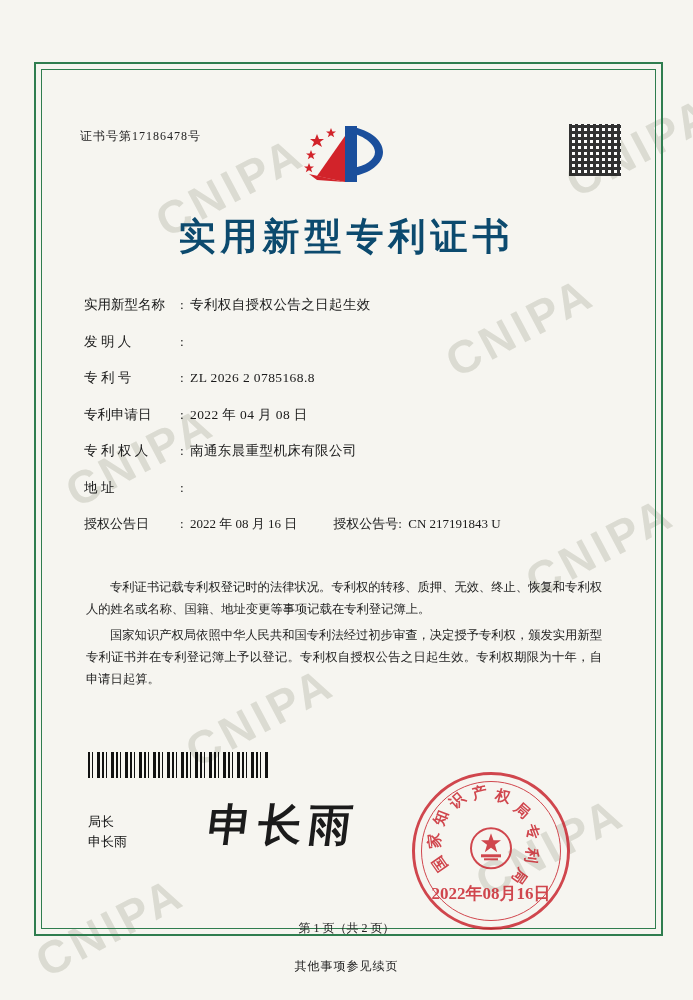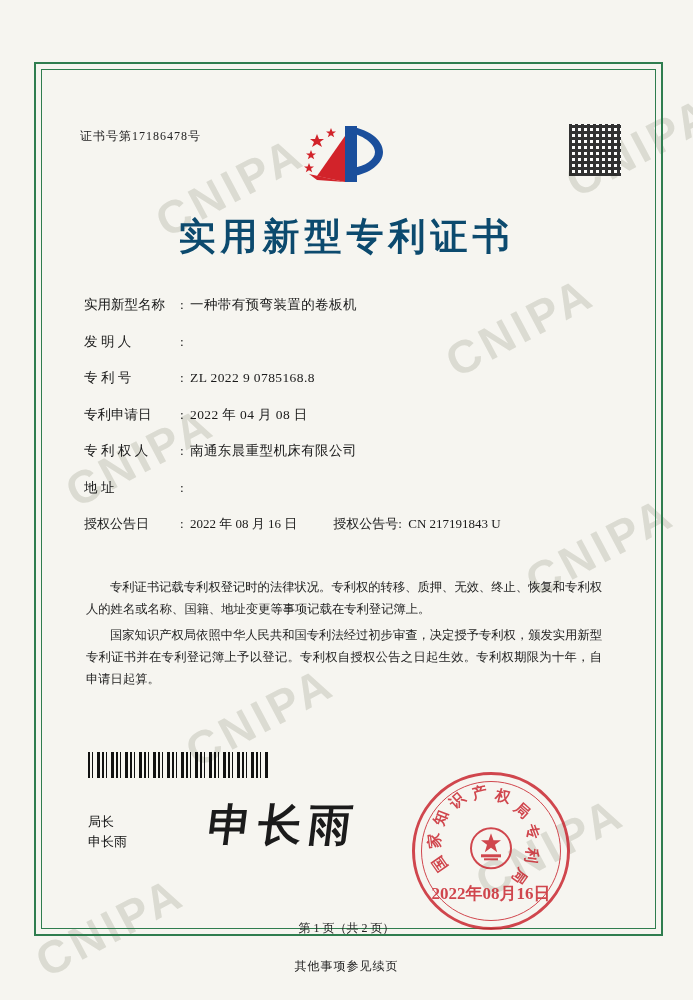--- a/index.html
+++ b/index.html
@@ -306,30 +306,30 @@
         <polygon points="22,41 23.4,44.5 27,44.5 24,46.8 25.2,50.3 22,48.2 18.8,50.3 20,46.8 17,44.5 20.6,44.5"></polygon>
       </g>
     </svg>
 
     <div class="title">实用新型专利证书</div>
 
     <div class="fields">
       <div class="field-row">
         <div class="f-label">实用新型名称</div>
         <div class="f-colon">:</div>
-        <div class="f-value">一种带有预弯装置的卷板机</div>
+        <div class="f-value">专利权自授权公告之日起生效</div>
       </div>
       <div class="field-row">
         <div class="f-label">发  明  人</div>
         <div class="f-colon">:</div>
       </div>
       <div class="field-row">
         <div class="f-label">专  利  号</div>
         <div class="f-colon">:</div>
-        <div class="f-value">ZL 2022 9 0785168.8</div>
+        <div class="f-value">ZL 2026 2 0785168.8</div>
       </div>
       <div class="field-row">
         <div class="f-label">专利申请日</div>
         <div class="f-colon">:</div>
         <div class="f-value">2022 年 04 月 08 日</div>
       </div>
       <div class="field-row">
         <div class="f-label">专 利 权 人</div>
         <div class="f-colon">:</div>
         <div class="f-value">南通东晨重型机床有限公司</div>

